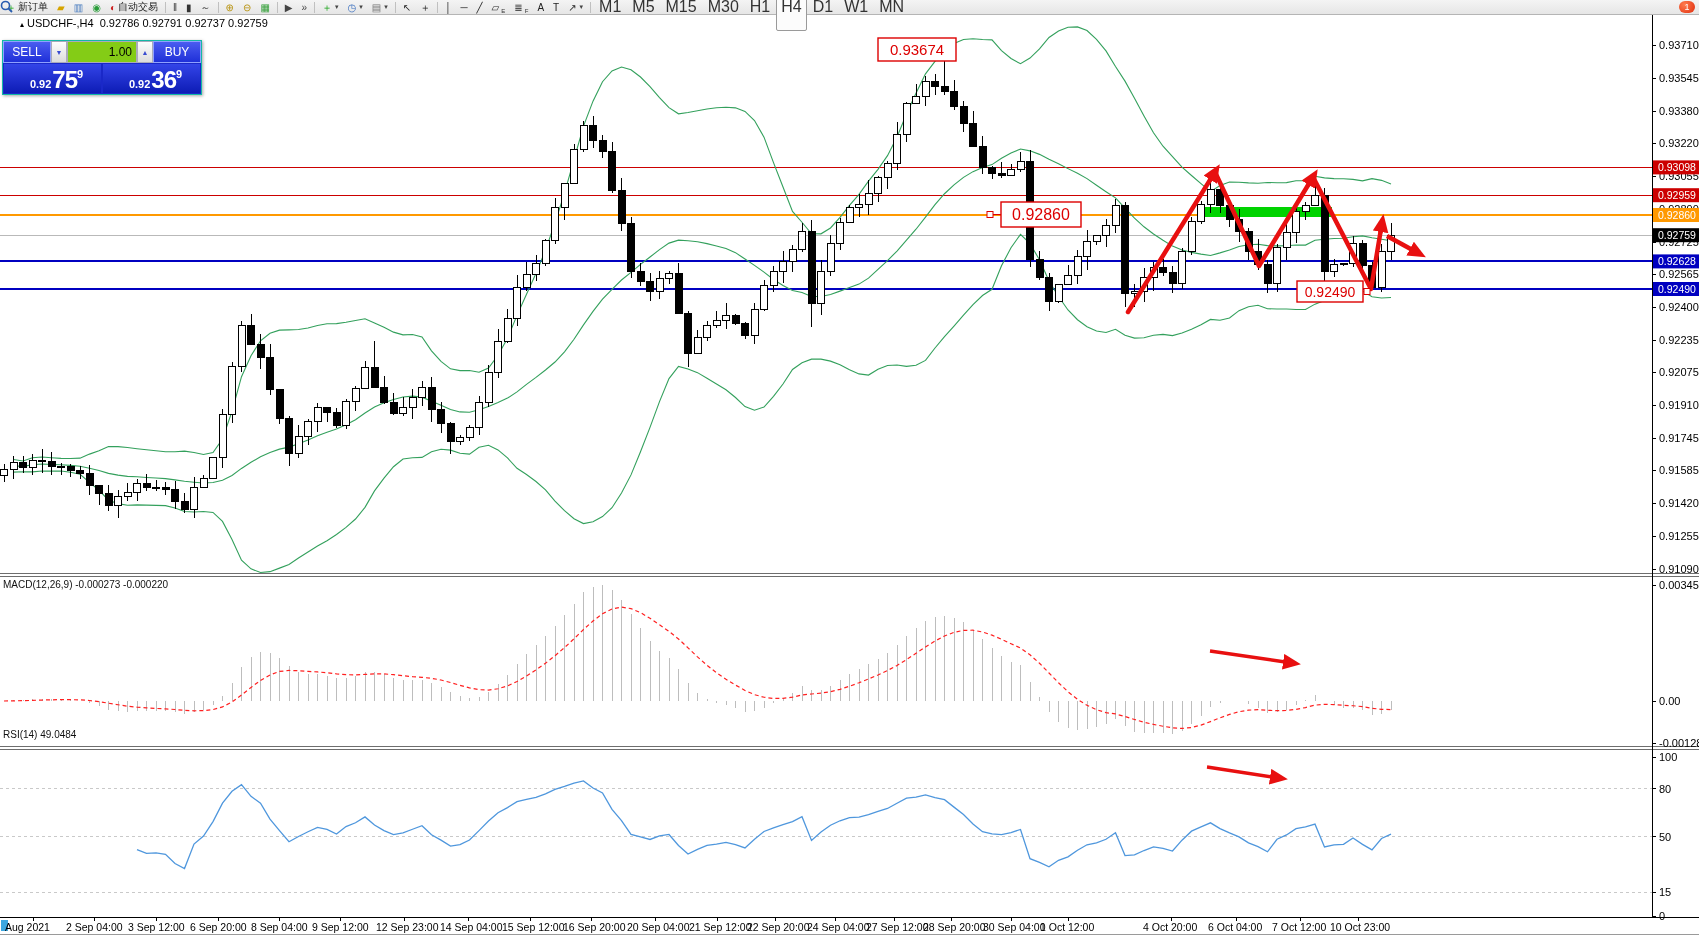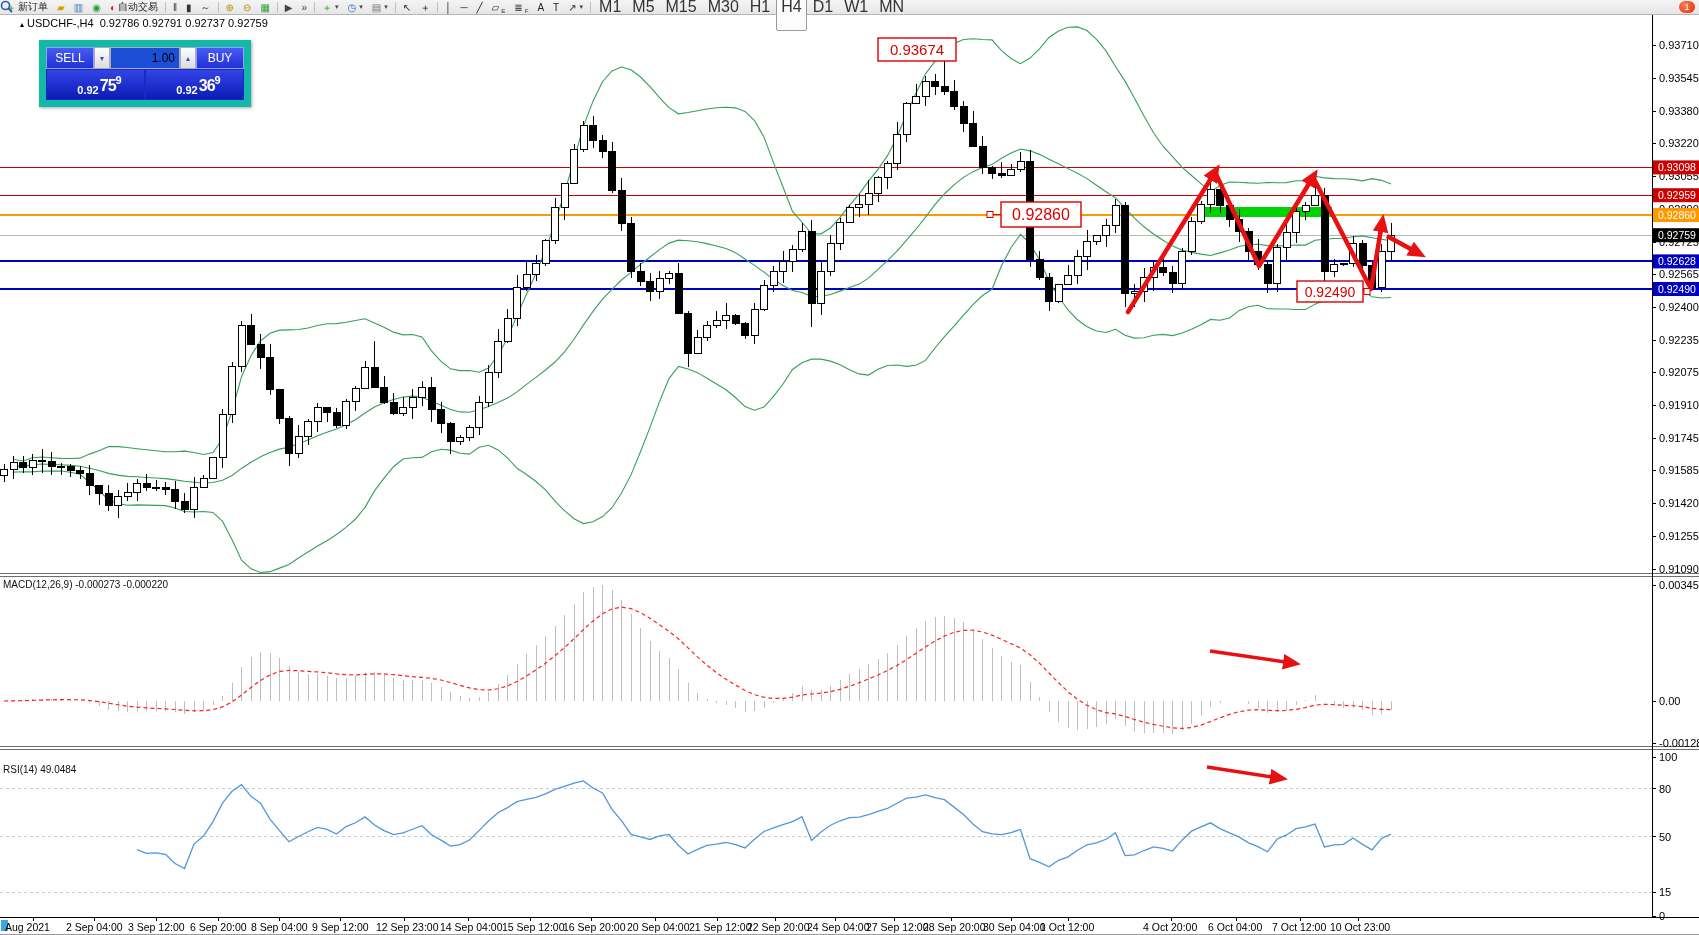--- a/index.html
+++ b/index.html
@@ -17,38 +17,38 @@
   .tf{height:13px;padding:16px 4px;font-size:16px;color:#333;display:flex;align-items:center;border:1px solid transparent;}
   .tf.active{background:#fcfcfc;border:1px solid #9a9a9a;border-radius:2px;}
   #tb-right{margin-left:auto;display:flex;align-items:center;gap:4px;padding-right:4px;}
   #notif-badge{min-width:12px;height:12px;border-radius:7px;background:radial-gradient(circle at 35% 30%,#ff7a4d,#e03010);
     color:#fff;font-size:9px;display:flex;align-items:center;justify-content:center;padding:0 2px;}
   
   #chart-header{position:absolute;left:20px;top:17px;font-size:11px;color:#000;z-index:4;}
   #chart-header .mk{font-size:8px;margin-right:3px;}
   #chart-header .ohlc{margin-left:6px;}
   
-  #trade-panel{position:absolute;left:2px;top:40px;width:198px;z-index:4;background:#1a28c8;border:7px solid #14b8a6;
-    box-shadow:1px 1px 3px rgba(0,0,0,.35);margin-left:37px;}
+  #trade-panel{position:absolute;left:2px;top:40px;width:198px;z-index:4;background:#1a28c8;border:1px solid #14b8a6;
+    box-shadow:1px 1px 3px rgba(0,0,0,.35);}
   #tp-row1{display:flex;height:22px;}
   .tp-btn{flex:0 0 46px;background:linear-gradient(#4a5cf0,#1f30d8);color:#fff;font-size:12px;border:1px solid #8fa0ff;
     display:flex;align-items:center;justify-content:center;cursor:pointer;}
   .vol-step{flex:0 0 14px;background:linear-gradient(#fdfdfd,#dcdcdc);border:1px solid #aab;color:#3a4cd0;font-size:7px;
     display:flex;align-items:center;justify-content:center;cursor:pointer;}
-  #vol-box{flex:1;background:#1d4ed8;border:1px solid #aab;color:#000;font-size:12px;display:flex;align-items:center;justify-content:flex-end;padding-right:4px;}
+  #vol-box{flex:1;background:#84cc16;border:1px solid #aab;color:#000;font-size:12px;display:flex;align-items:center;justify-content:flex-end;padding-right:4px;}
   #tp-row2{display:flex;height:30px;margin-top:1px;}
   .price-btn{flex:1;background:linear-gradient(#3344e8,#0d1cb5);color:#fff;display:flex;align-items:flex-end;justify-content:center;
     cursor:pointer;margin:0 1px 1px 1px;padding-bottom:2px;}
   .price-btn .sm{font-size:11px;font-weight:bold;margin-right:1px;line-height:13px;padding-left:8px;}
-  .price-btn .big{font-size:16px;font-weight:bold;line-height:22px;letter-spacing:-1px;}
+  .price-btn .big{font-size:24px;font-weight:bold;line-height:22px;letter-spacing:-1px;}
   .price-btn .sup{font-size:11px;font-weight:bold;line-height:20px;align-self:flex-start;}
   
   .ind-label{position:absolute;left:3px;font-size:10px;color:#111;z-index:4;}
   #macd-label{top:579px;}
-  #rsi-label{top:764px;}
+  #rsi-label{top:729px;}
   svg{position:absolute;left:0;top:0;z-index:1;}
   text{font-family:"Liberation Sans",sans-serif;}
 </style>
 </head>
 <body>
 <div id="stage">
 
   <svg id="chart-svg" width="1699" height="935">
       <defs>
         <clipPath id="mainClip">

